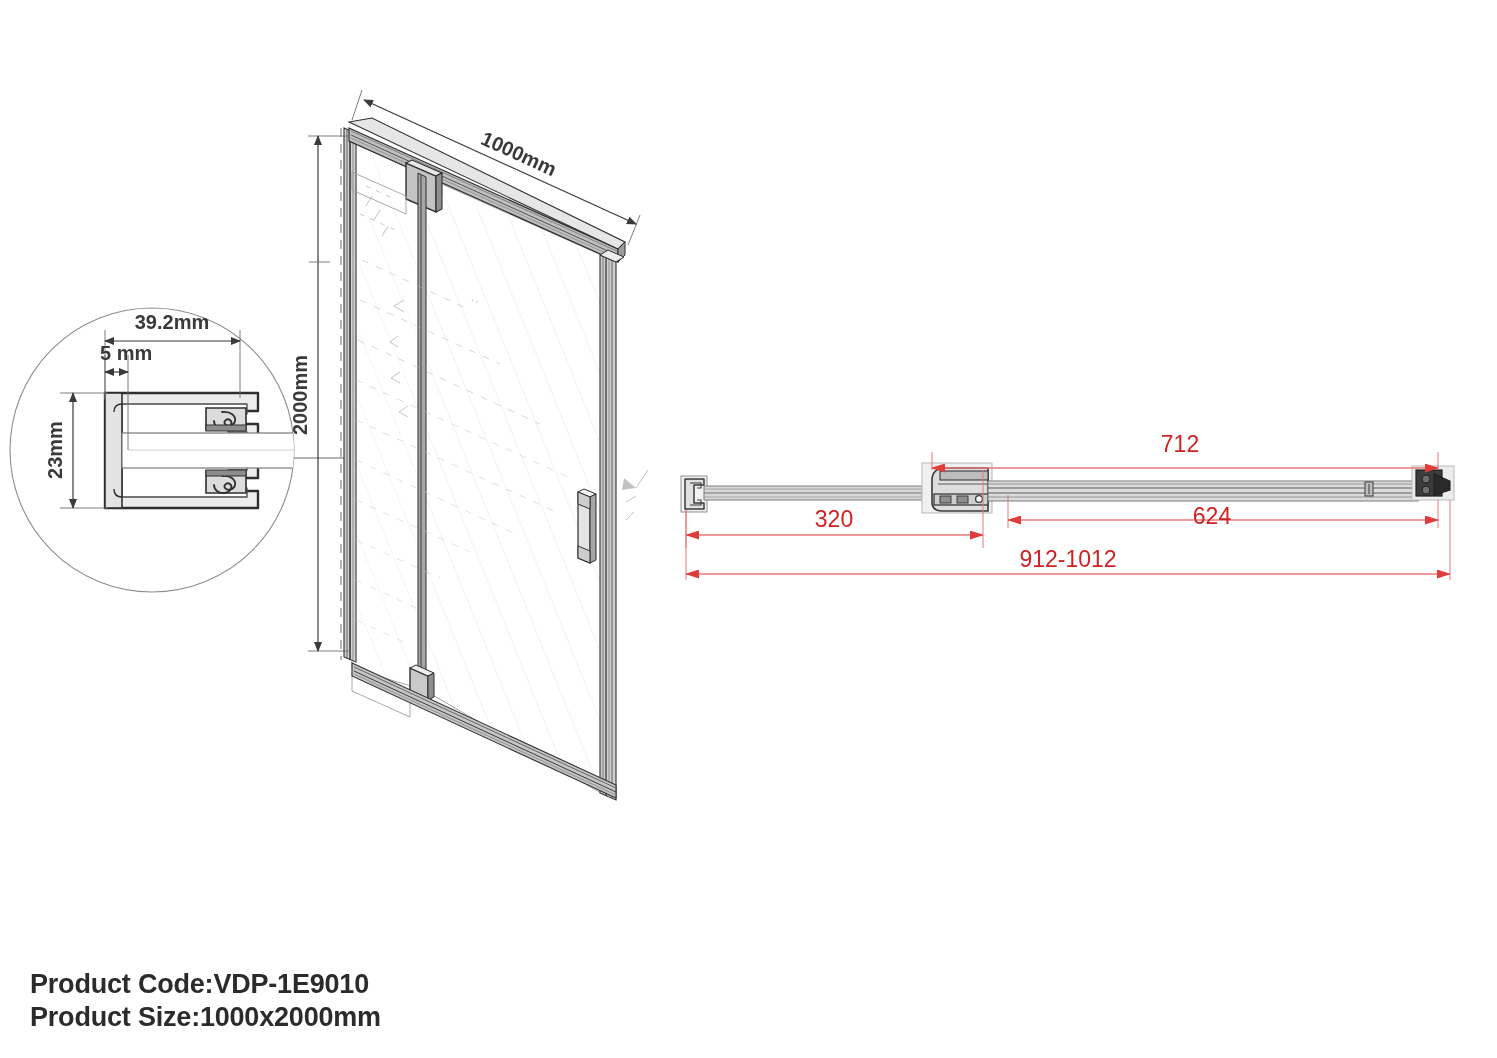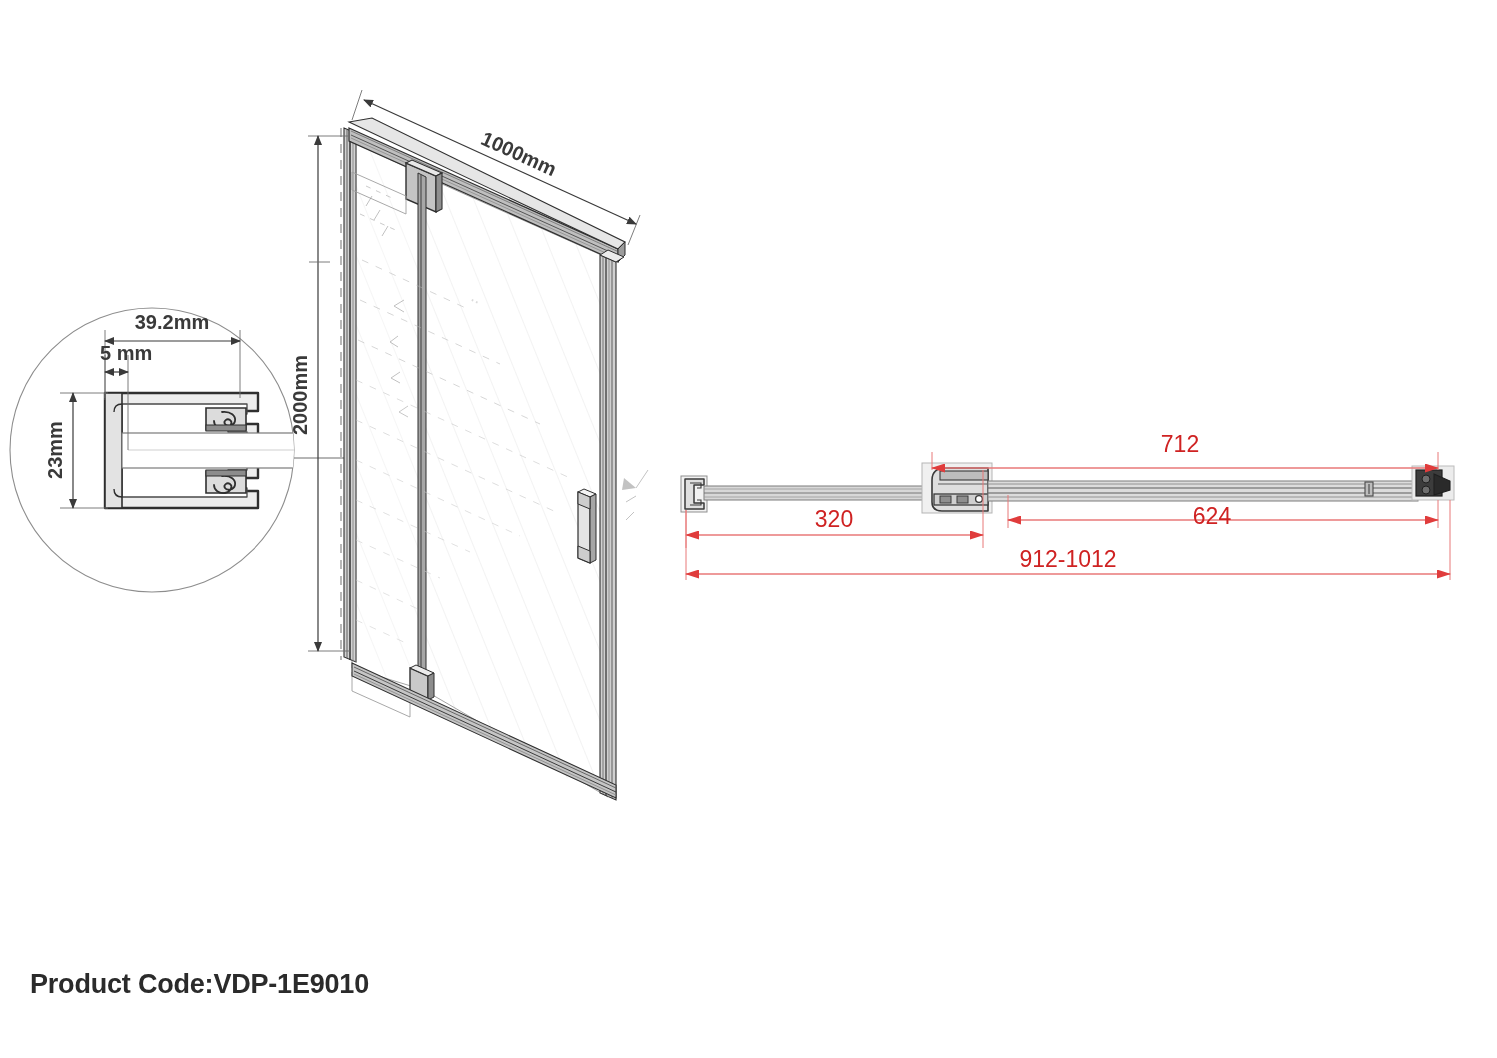--- a/index.html
+++ b/index.html
@@ -347,15 +347,16 @@
         <line x1="686" y1="574" x2="1450" y2="574" stroke="#e87878" stroke-width="1.3" marker-start="url(#arrRedS)" marker-end="url(#arrRed)"></line>
         <text x="1068" y="567" text-anchor="middle" class="dim-red">912-1012</text>
       </g>
 
     </g>
 
   </svg>
 
   <div class="title-block">
     <div class="title-line">Product Code:VDP-1E9010</div>
+    <div class="title-line">Product Size:1000x2000mm</div>
   </div>
 
 </div>
 
 </body></html>

